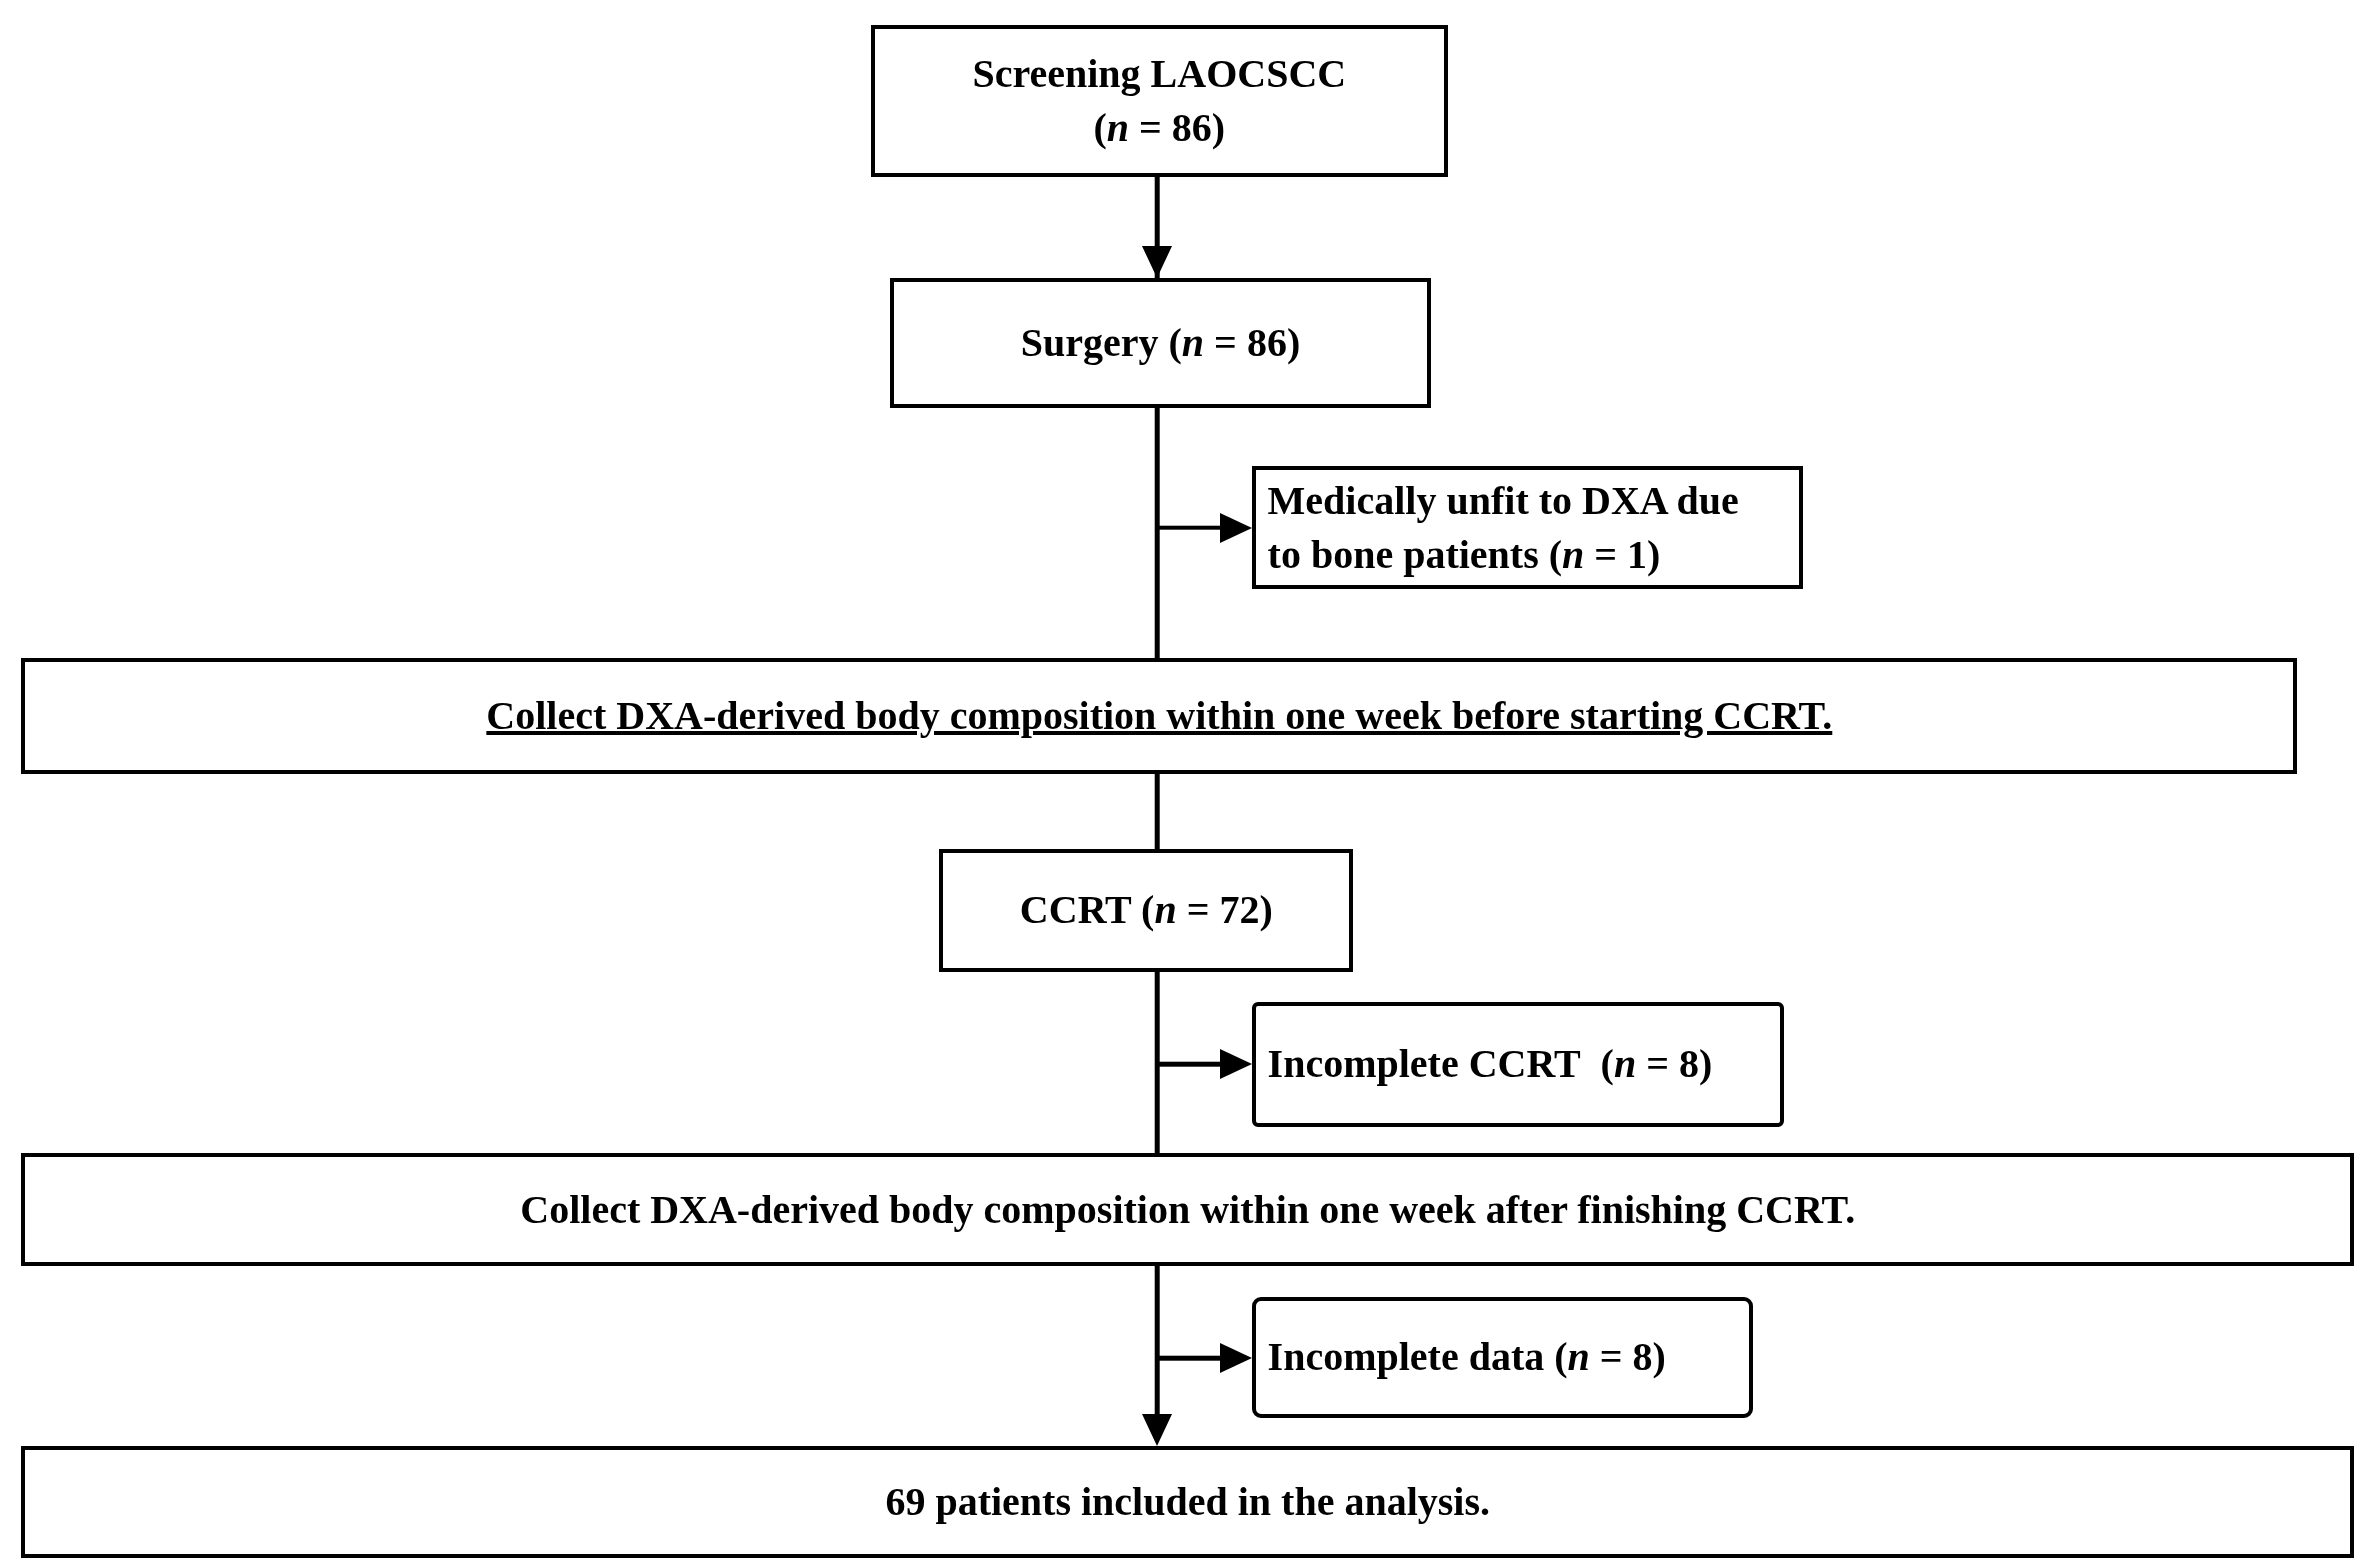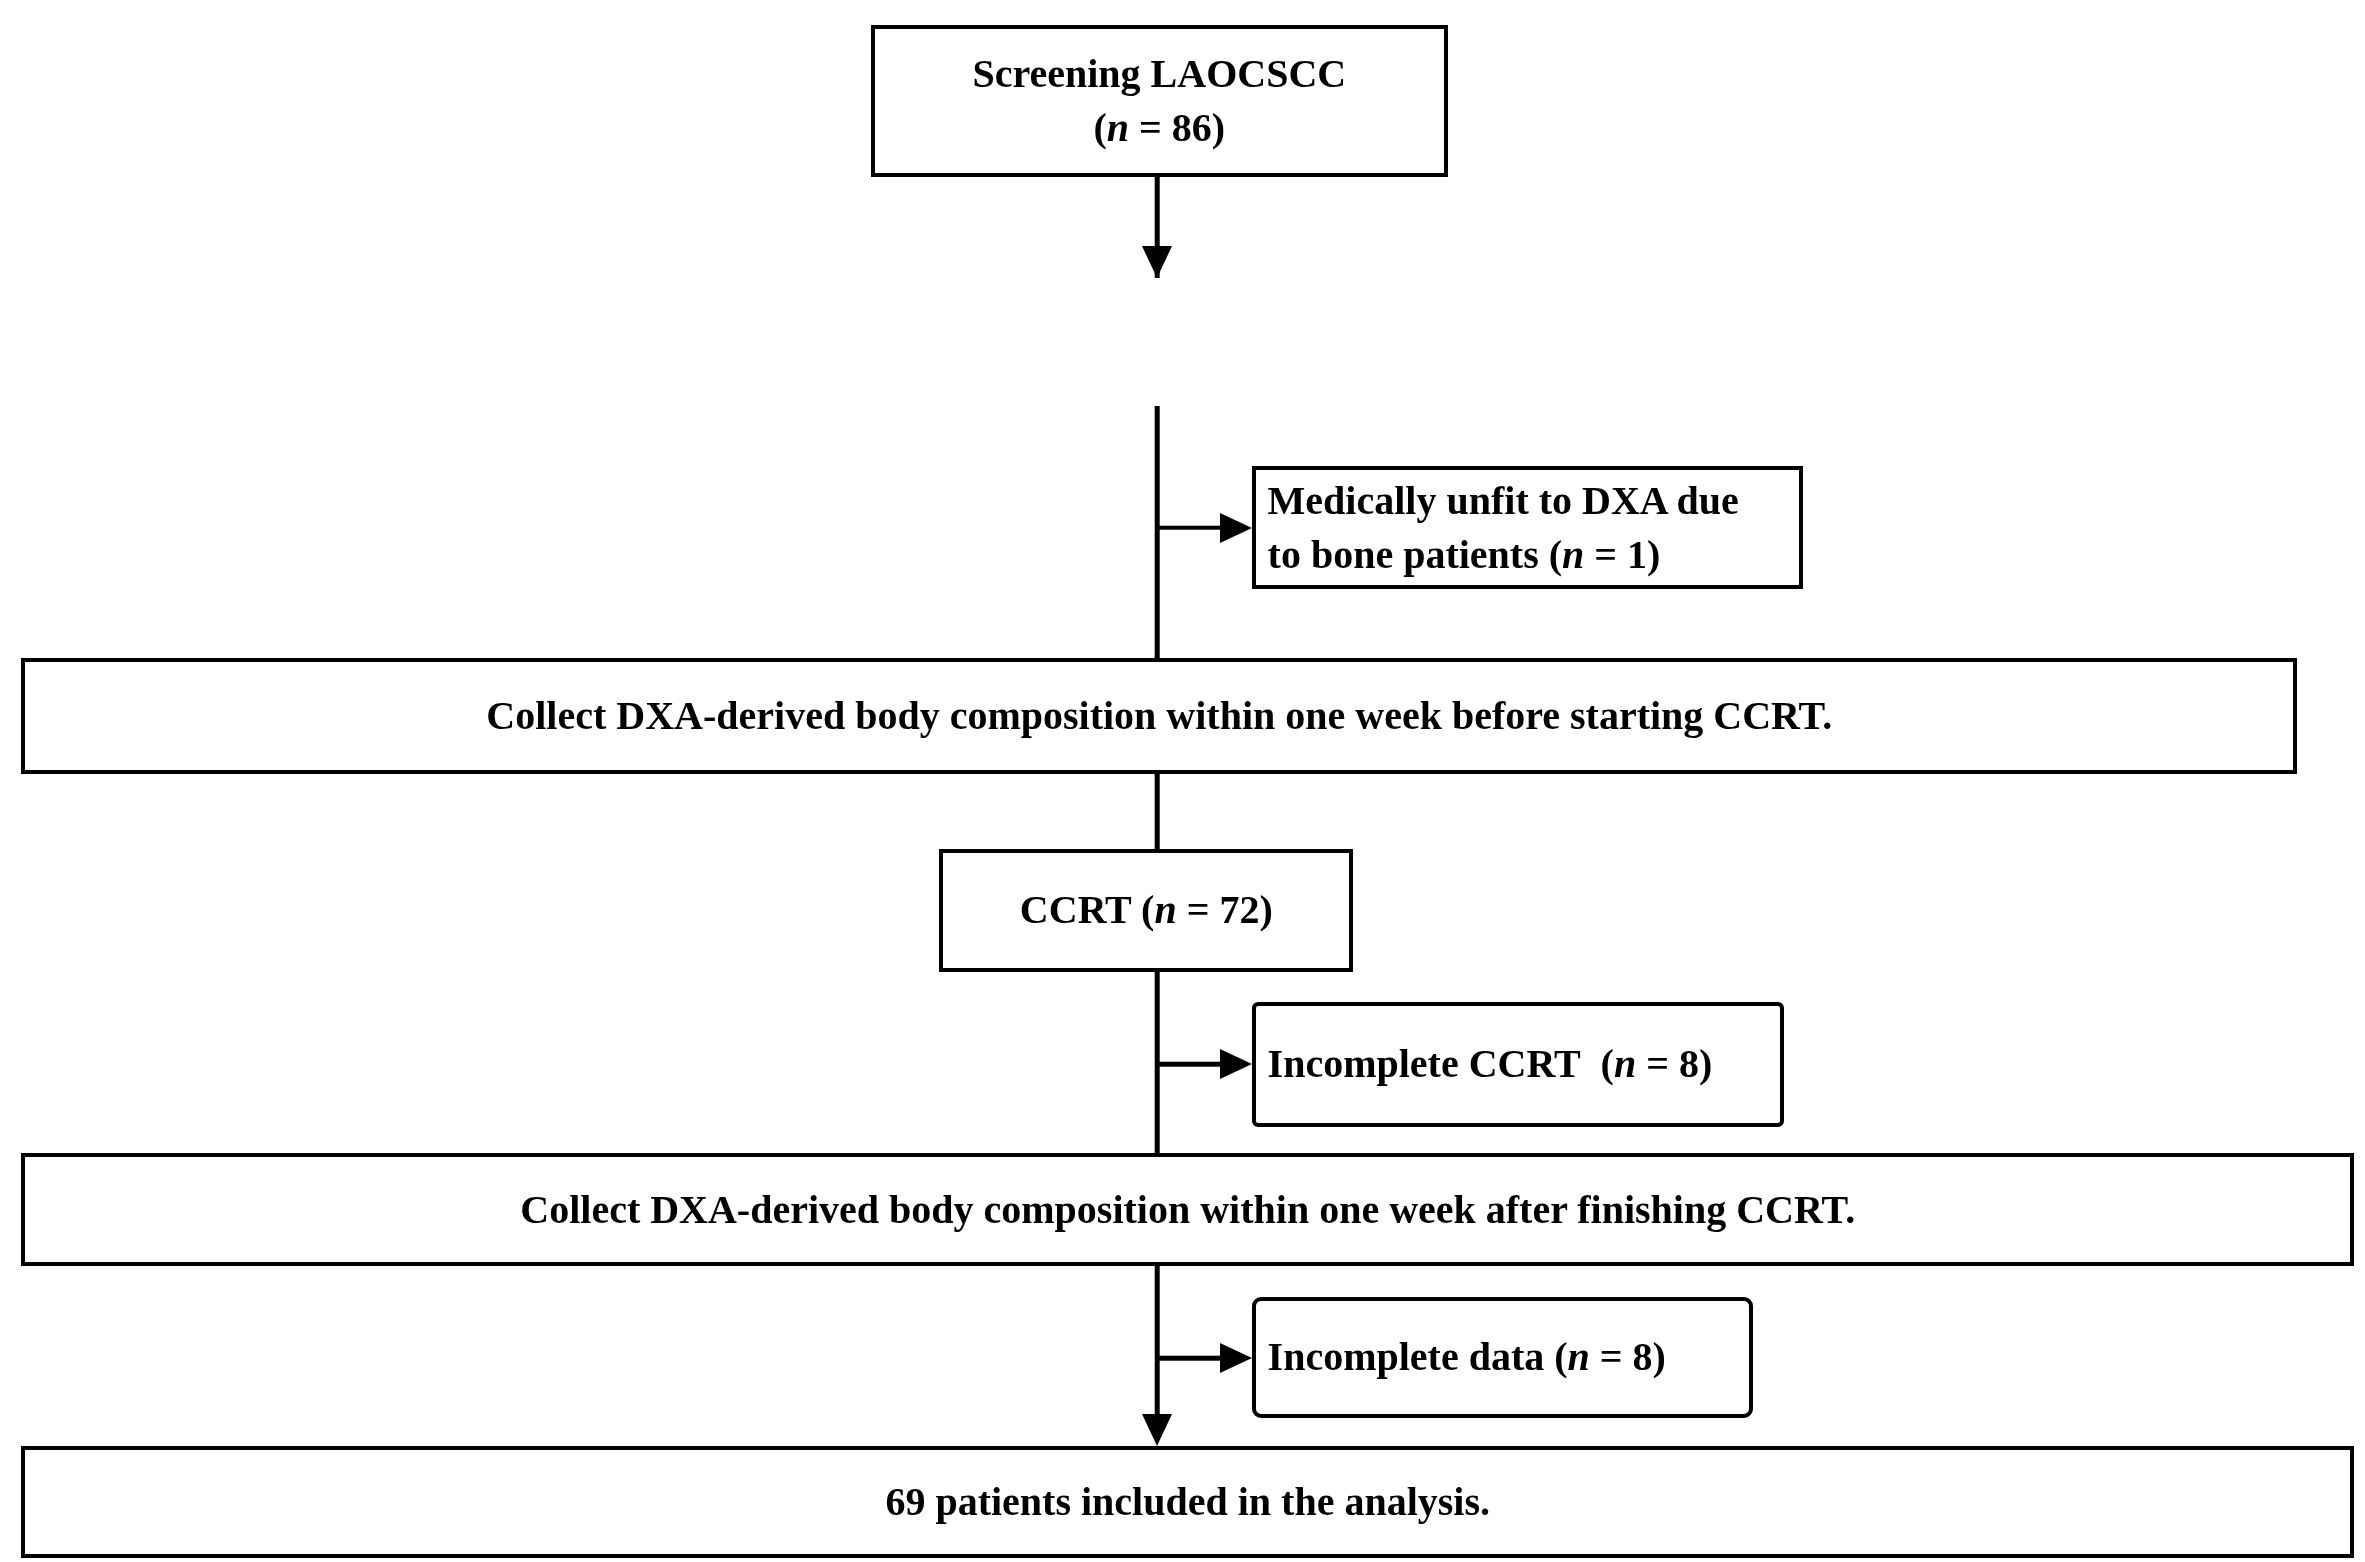--- a/index.html
+++ b/index.html
@@ -87,26 +87,29 @@
 
   <div class="vline" style="left:48.9%; top:80.9%; height:11.0%;"></div>
   <div class="hline" style="left:48.9%; top:86.9%; width:3.2%;"></div>
   <div class="arrow-right" style="left:calc(52.9% - 32px); top:86.9%;"></div>
   <div class="arrow-down" style="left:48.9%; top:calc(92.5% - 32px);"></div>
 
   <div class="box" style="left:36.8%; top:1.6%; width:24.4%; height:9.7%;">
       <span><span>Screening LAOCSCC</span><br><span>(</span><span style="font-style: italic;">n</span><span> = 86)</span></span>
     </div>
 
+  <div class="box" style="left:37.6%; top:17.8%; width:22.9%; height:8.3%;">
+      <span><span>Surgery (</span><span style="font-style: italic;">n</span><span> = 86)</span></span>
+    </div>
 
   <div class="box side" style="left:52.9%; top:29.8%; width:23.3%; height:7.9%;">
       <span><span>Medically unfit to DXA due</span><br><span>to bone patients (</span><span style="font-style: italic;">n</span><span> = 1)</span></span>
     </div>
 
-  <div class="box" style="left:0.9%; top:42.1%; width:96.2%; height:7.4%;">
+  <div class="box" style="left:0.9%; top:42.1%; width:96.2%; height:7.4%;text-decoration:underline;">
       <span><span>Collect DXA-derived body composition within one week before starting CCRT.</span></span>
     </div>
 
   <div class="box" style="left:39.7%; top:54.3%; width:17.5%; height:7.9%;">
       <span><span>CCRT (</span><span style="font-style: italic;">n</span><span> = 72)</span></span>
     </div>
 
   <div class="box side" style="left:52.9%; top:64.1%; width:22.5%; height:8.0%;border-radius:6px;">
       <span><span>Incomplete CCRT&nbsp; (</span><span style="font-style: italic;">n</span><span> = 8)</span></span>
     </div>

